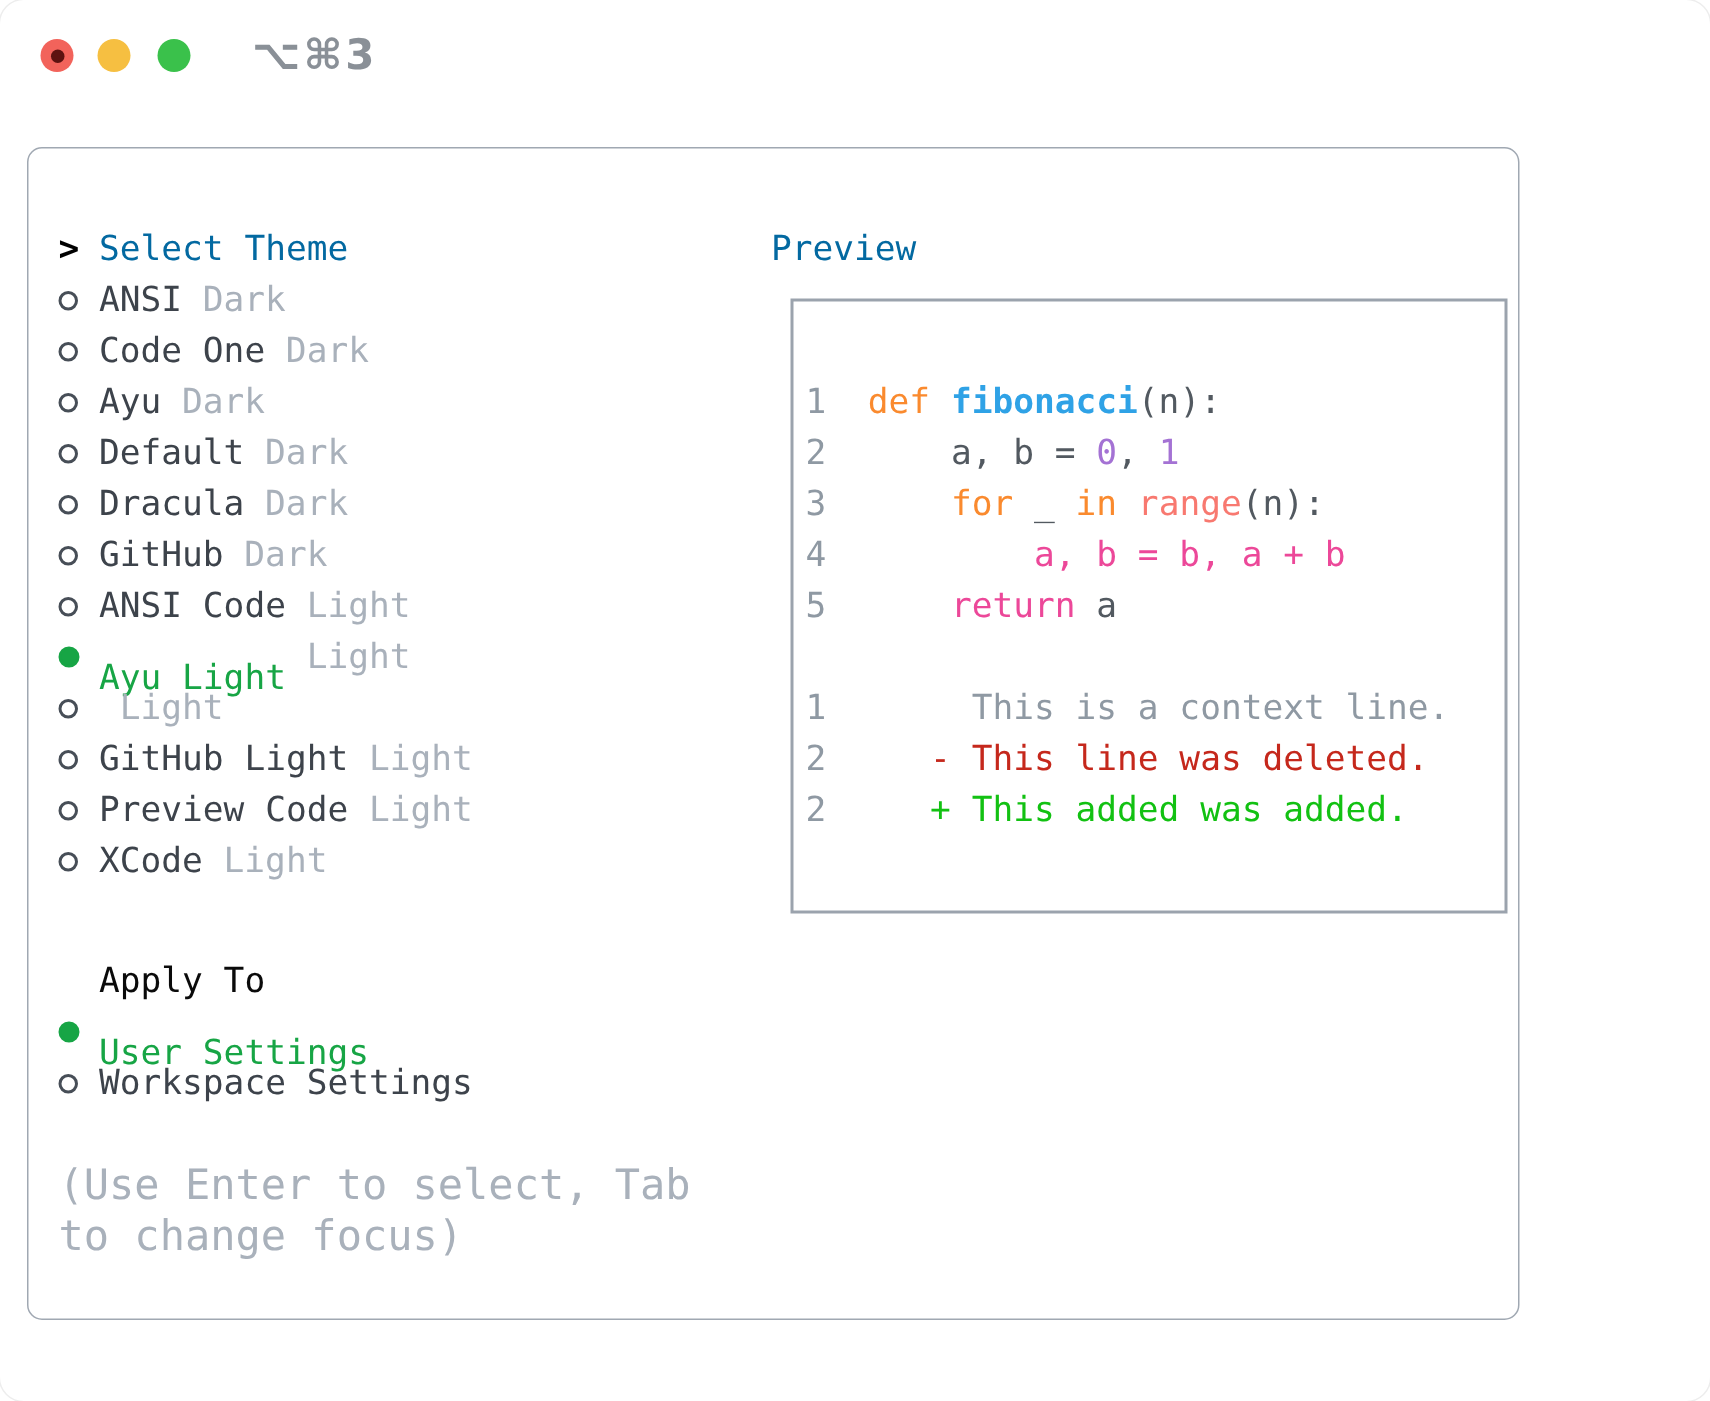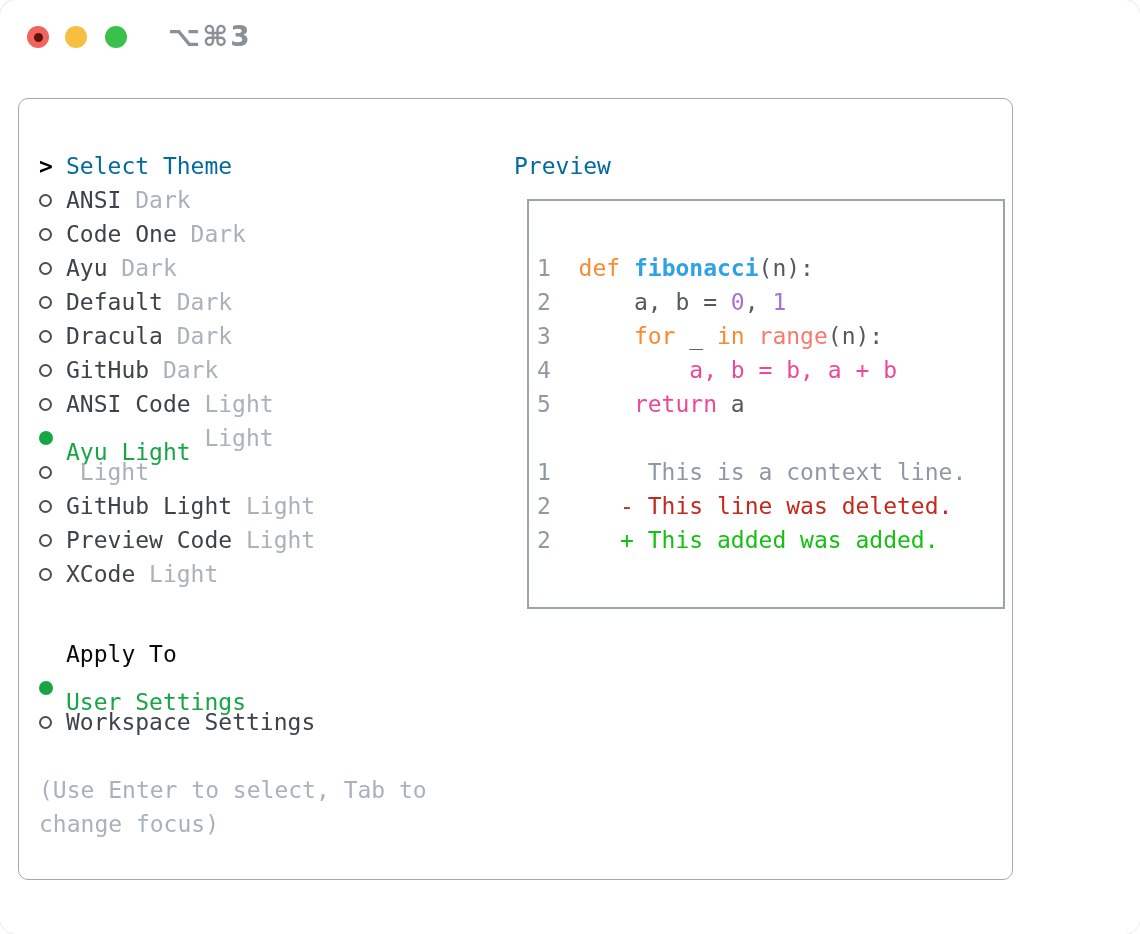--- a/index.html
+++ b/index.html
@@ -40,21 +40,21 @@
   .ring{width:13px;height:13px;border:2px solid #474e57;border-radius:50%;box-sizing:border-box;}
   .ring.sel{width:14px;height:14px;background:#17a545;border-color:#17a545;}
   .hdr{font-weight:normal;color:#0369a1;}
   .prompt{font-weight:bold;color:#000000;font-size:23px;}
   .variant{color:#a9b1bb;margin-left:0.6em;}
   .sel-text{color:#17a545;margin-top:28px;}
   .apply-hdr{margin-top:46px;}
   .apply-hdr .row-label{color:#0a0a0a;}
   .help{
     margin-top:34px;width:432px;
-    font-size:23px;line-height:34px;color:#a9b1bb;
+    font-size:28px;line-height:34px;color:#a9b1bb;
   }
   
   .pbox{
     margin-left:13px;margin-top:16px;
     width:478px;height:410px;
     border:2px solid #9ba3ad;
     box-sizing:border-box;
     padding:50px 0 0 8px;
     overflow:hidden;
     background:#ffffff;

